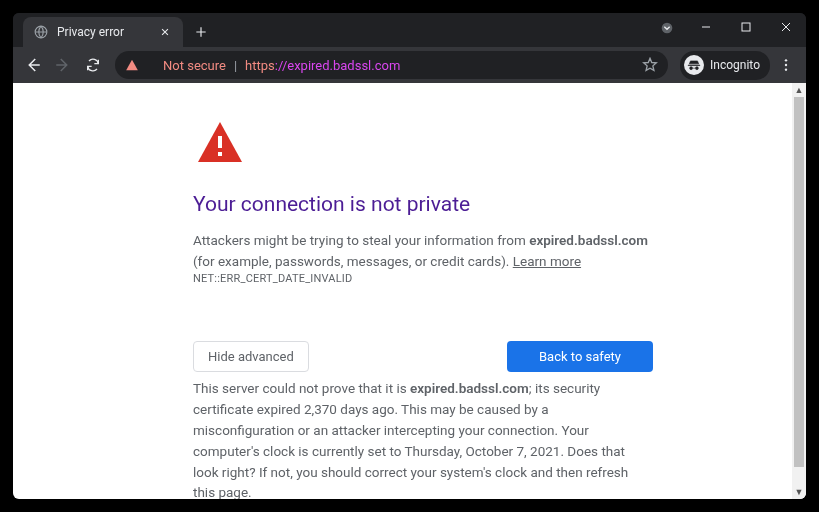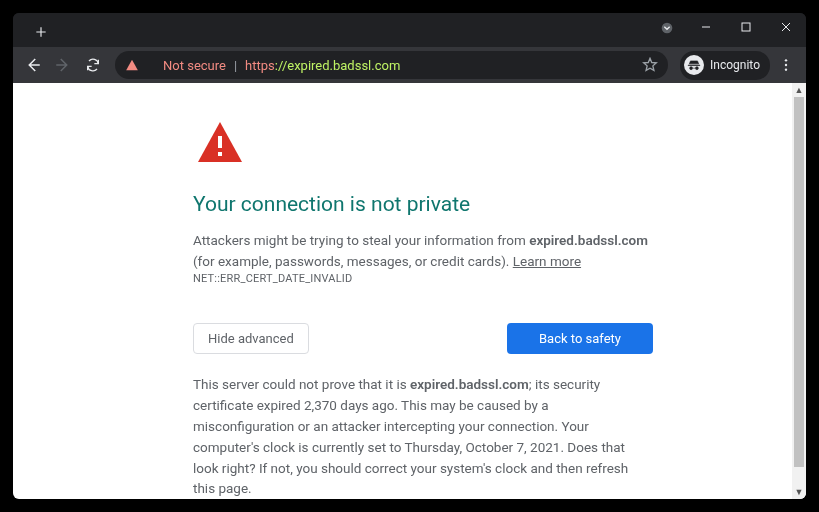--- a/index.html
+++ b/index.html
@@ -157,21 +157,21 @@
     .sep {
       color: #9aa0a6;
       font-size: 13px;
     }
     .url-text {
       font-size: 13px;
       display: flex;
       align-items: flex-end;
     }
     .url-protocol { color: #f28b82; }
-    .url-rest { color: #bef264; }
+    .url-rest { color: #d946ef; }
     .omnibox-spacer { flex: 1; }
     .star-btn {
       color: #9aa0a6;
       cursor: pointer;
       display: flex;
       align-items: center;
     }
     .incognito-chip {
       display: flex;
       align-items: center;
@@ -245,41 +245,41 @@
       position: absolute;
       top: 35px;
       left: 180px;
       width: 460px;
     }
     .big-warning-icon {
       margin-bottom: 22px;
     }
     .heading {
       font-size: 21px;
-      color: #0f766e;
+      color: #4c1d95;
       font-weight: 400;
       margin-bottom: 14px;
     }
     .body-text {
       font-size: 13.5px;
       color: #5f6368;
       line-height: 1.55;
     }
     .body-text strong { color: #5f6368; font-weight: 600; }
     .body-text .learn-more { text-decoration: underline; cursor: pointer; }
     .error-code {
       font-size: 11px;
       color: #5f6368;
-      margin-bottom: 38px;
+      margin-bottom: 56px;
       letter-spacing: 0.2px;
     }
     .button-row {
       display: flex;
       justify-content: space-between;
-      margin-bottom: 20px;
+      margin-bottom: 6px;
     }
     .btn-secondary {
       background: #fff;
       border: 1px solid #dadce0;
       color: #5f6368;
       font-size: 13px;
       padding: 7px 14px;
       border-radius: 4px;
       cursor: pointer;
     }
@@ -299,20 +299,34 @@
       margin-bottom: 16px;
     }
     .advanced-text strong { font-weight: 600; }
   </style>
 </head>
 <body>
 
 <div class="window-frame">
 
   <div class="title-bar">
+    <div class="tab">
+      <span class="tab-favicon">
+        <svg viewBox="0 0 24 24" width="14" height="14" fill="none" stroke="currentColor" stroke-width="2">
+          <circle cx="12" cy="12" r="10"></circle>
+            <path d="M2 12h20M12 2a15 15 0 010 20M12 2a15 15 0 000 20"></path>
+        </svg>
+      </span>
+      <span class="tab-title">Privacy error</span>
+      <span class="tab-close">
+        <svg viewBox="0 0 24 24" width="10" height="10" stroke="currentColor" stroke-width="2.5">
+            <path d="M5 5l14 14M19 5L5 19"></path>
+          </svg>
+      </span>
+    </div>
     <div class="new-tab-btn">
       <svg viewBox="0 0 24 24" width="14" height="14" stroke="currentColor" stroke-width="2">
           <path d="M12 4v16M4 12h16"></path>
         </svg>
     </div>
     <div class="title-bar-spacer"></div>
     <div class="window-controls">
       <div class="ext-btn">
         <svg viewBox="0 0 24 24" width="16" height="16" fill="currentColor">
             <circle cx="12" cy="12" r="8" fill="#5f6368"></circle>

